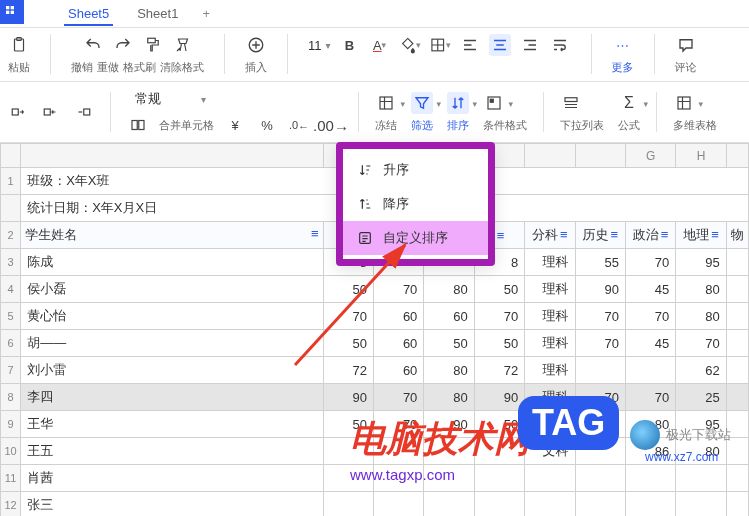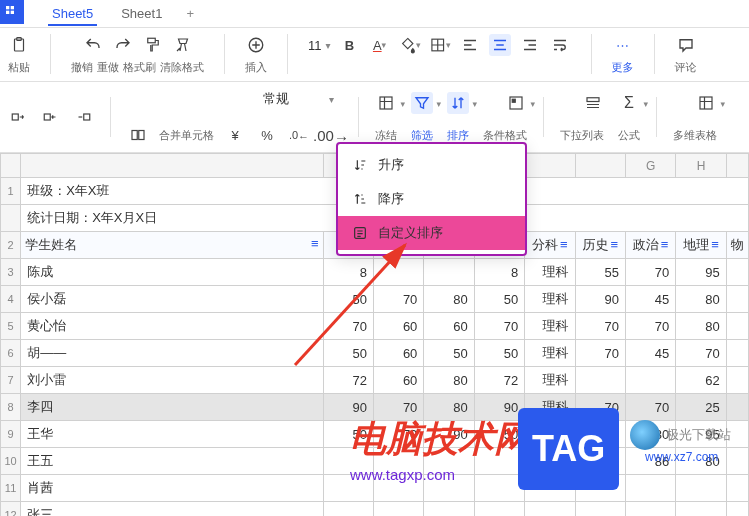--- a/index.html
+++ b/index.html
@@ -15,68 +15,68 @@
 .tgroup{display:flex;flex-direction:column;align-items:center;gap:4px}
 .tgroup-row{display:flex;gap:8px;align-items:center}
 .tic{width:22px;height:22px;display:flex;align-items:center;justify-content:center;cursor:pointer;color:#444;border-radius:3px}
 .tic svg{width:18px;height:18px}
 .tlabel{font-size:11px;color:#666}
 .vsep{width:1px;height:40px;background:#e0e0e0;margin:0 2px}
 .font-size{display:flex;align-items:center;gap:4px;font-size:13px;color:#333}
 .font-size .chev{font-size:10px;color:#888}
 .more-btn{color:#2b5aed}
 .toolbar2{display:flex;align-items:center;padding:6px 8px;border-bottom:1px solid #e0e0e0;gap:14px}
-.t2group{display:flex;flex-direction:column;align-items:flex-end;gap:14px}
+.t2group{display:flex;flex-direction:column;align-items:flex-start;gap:4px}
 .t2row{display:flex;gap:10px;align-items:center}
 .t2ic{width:22px;height:22px;display:flex;align-items:center;justify-content:center;cursor:pointer;color:#444;border-radius:3px;position:relative}
 .t2ic.active{background:#e6eeff;color:#2b5aed}
 .t2ic svg{width:18px;height:18px}
 .t2ic .chev{font-size:9px;color:#888;position:absolute;right:-8px;top:7px}
 .t2label{font-size:11px;color:#666}
 .fmt-sel{display:flex;align-items:center;gap:40px;padding:2px 8px;border:none;background:none;font-size:13px;color:#333;cursor:pointer}
 .fmt-sel .chev{font-size:10px;color:#888}
 .grid-wrap{position:relative}
 .grid{border-collapse:collapse;width:100%}
 .grid th,.grid td{border:1px solid #d0d0d0;padding:0;height:27px;font-size:13px;font-weight:normal;color:#333;position:relative}
 .grid .rowhdr{width:20px;background:#f5f5f5;text-align:center;color:#888;font-size:11px}
 .grid .colhdr{background:#f5f5f5;text-align:center;color:#888;font-size:12px;height:24px}
 .grid td{padding:0 6px;text-align:right}
 .grid td.left{text-align:left}
 .grid td.ctr{}
 .grid .thdr{background:#f9fbff;text-align:center;color:#333;padding:0 4px}
 .grid .thdr .filter{color:#2b5aed;margin-left:2px}
 .hl{background:#d4f0d4}
 .sel-row th,.sel-row td{background:#e5e5e5}
-.dropdown{position:absolute;left:336px;top:142px;width:191px;background:#fff;border:2px solid #a21caf;border-radius:4px;box-shadow:0 4px 16px rgba(0,0,0,0.12);padding:4px 0;z-index:20}
+.dropdown{position:absolute;left:336px;top:142px;width:159px;background:#fff;border:7px solid #a21caf;border-radius:4px;box-shadow:0 4px 16px rgba(0,0,0,0.12);padding:4px 0;z-index:20}
 .dd-item{display:flex;align-items:center;gap:10px;padding:8px 14px;cursor:pointer;font-size:13px;color:#333}
 .dd-item svg{width:16px;height:16px;flex-shrink:0}
 .arrow{position:absolute;left:285px;top:235px;z-index:25;pointer-events:none}
 .watermark{position:absolute;left:350px;top:415px;z-index:30;pointer-events:none}
 .wm1{font-size:36px;font-weight:bold;color:#e73828;font-style:italic}
 .wm-url{font-size:15px;color:#6d28d9;margin-top:2px}
-.tag-badge{position:absolute;left:518px;top:408px;background:#2b5aed;color:#fff;font-size:36px;font-weight:bold;padding:20px 14px;border-radius:6px;z-index:30}
+.tag-badge{position:absolute;left:518px;top:396px;background:#2b5aed;color:#fff;font-size:36px;font-weight:bold;padding:6px 14px;border-radius:16px;z-index:30}
 .jg{position:absolute;left:630px;top:420px;z-index:30;display:flex;align-items:center;gap:6px}
 .jg-ic{width:30px;height:30px;border-radius:50%;background:radial-gradient(circle at 40% 40%,#7fd0ff,#1a6fb0)}
 .jg-txt{font-size:13px;color:#888}
 .jg-url{position:absolute;left:645px;top:450px;font-size:12px;color:#2b5aed;z-index:30}
 .name-col{width:300px}
 </style>
 </head>
 <body>
 
 <div class="logo-corner">
 <svg viewBox="0 0 24 24" fill="#fff">
       <rect x="3" y="3" width="5" height="5"></rect>
       <rect x="10" y="3" width="5" height="5"></rect>
       <rect x="3" y="10" width="5" height="5"></rect>
       <rect x="10" y="10" width="5" height="5"></rect>
     </svg>
 </div>
 
-<div class="tabs" style="padding-left:38px">
+<div class="tabs" style="padding-left:54px">
 <div class="tab active">Sheet5</div>
 <div class="tab">Sheet1</div>
 <div class="tab-plus">+</div>
 </div>
 
 <div class="toolbar">
 <div class="tgroup">
 <div class="tgroup-row">
 <div class="tic">
           <svg viewBox="0 0 24 24" fill="none" stroke="currentColor" stroke-width="1.6">
@@ -480,21 +480,21 @@
         <path d="M8 5v14m0 0l-3-3m3 3l3-3M14 6h6M14 12h4M14 18h2"></path>
       </svg>
 <span>升序</span>
 </div>
 <div class="dd-item">
 <svg viewBox="0 0 24 24" fill="none" stroke="currentColor" stroke-width="1.8">
         <path d="M8 19V5m0 0l-3 3m3-3l3 3M14 6h2M14 12h4M14 18h6"></path>
       </svg>
 <span>降序</span>
 </div>
-<div class="dd-item" style="background:#ec4899">
+<div class="dd-item" style="background:#f0abfc">
 <svg viewBox="0 0 24 24" fill="none" stroke="currentColor" stroke-width="1.8">
         <rect x="4" y="4" width="16" height="16" rx="2"></rect>
         <path d="M8 9h8M8 13h8M8 17h5"></path>
       </svg>
 <span>自定义排序</span>
 </div>
 </div>
 
 <svg class="arrow" width="140" height="140">
 <defs>

